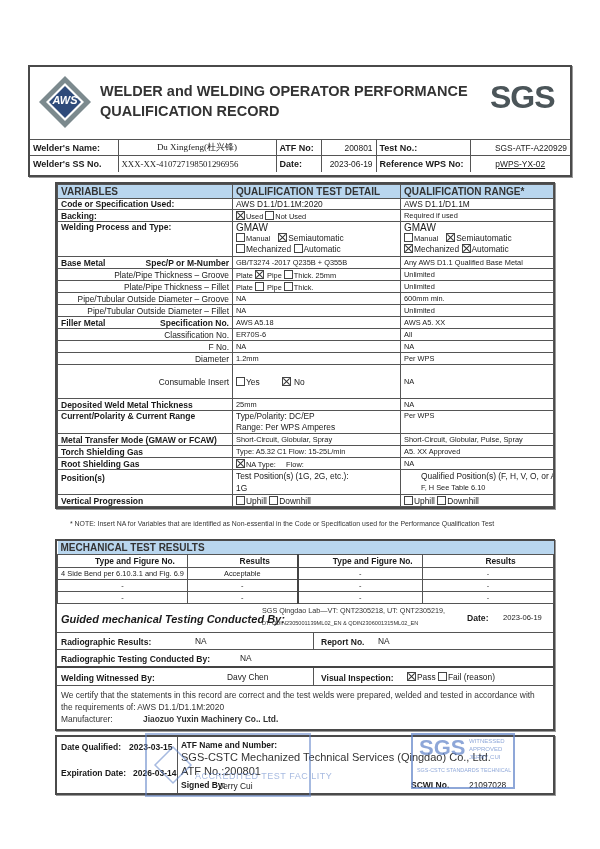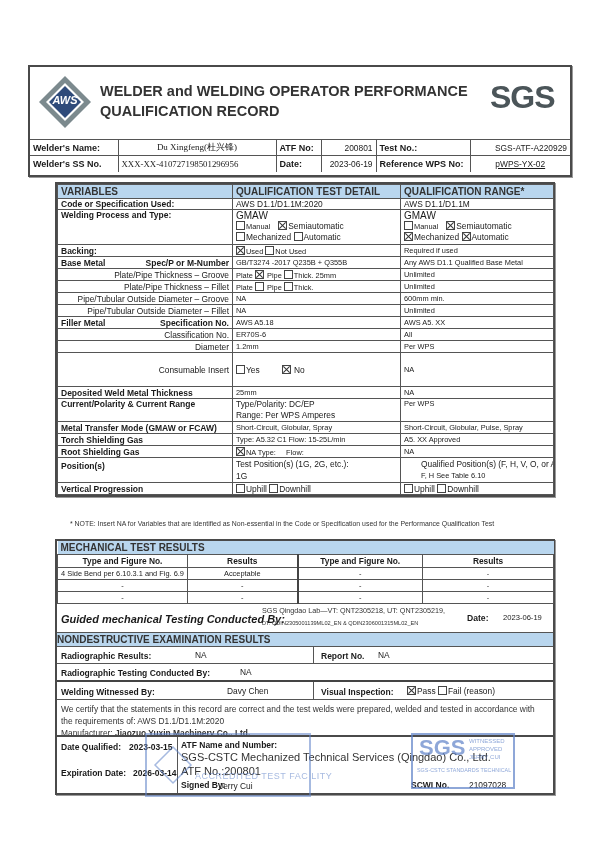--- a/index.html
+++ b/index.html
@@ -3,21 +3,21 @@
 <meta charset="utf-8">
 <style>
   html, body { margin:0; padding:0; background:#ffffff; }
   body { width:600px; height:849px; position:relative; overflow:hidden;
          font-family:"Liberation Sans", sans-serif; color:#1a1a1a; }
   .abs { position:absolute; }
   .frame { border:2px solid #4a4a4a; box-shadow:1px 1px 0 #9a9a9a; background:#fff; }
   table { border-collapse:collapse; width:100%; table-layout:fixed; }
   td, th { border:1px solid #555; padding:0 3px; vertical-align:middle; overflow:hidden; white-space:nowrap; }
   .hdr { background:#b9d6ee; font-weight:bold; text-align:left; color:#333; font-size:10px; }
-  .b { font-weight:bold; }
+  .b { font-weight:bold;padding-left:28px; }
   .lbl { font-size:8.5px; font-weight:bold; }
   .sm { font-size:7.4px; }
   .md { font-size:8.4px; }
   .r { text-align:right; }
   .c { text-align:center; }
   .cb { display:inline-block; width:9px; height:9px; border:1px solid #444; vertical-align:-1px; margin-right:1px; position:relative; box-sizing:border-box; background:#fff; }
   .cb.x::before, .cb.x::after { content:""; position:absolute; left:-1px; top:3px; width:9px; height:1px; background:#333; }
   .cb.x::before { transform:rotate(45deg); }
   .cb.x::after { transform:rotate(-45deg); }
   .gap { display:inline-block; width:8px; }
@@ -85,39 +85,39 @@
         <tr style="height:14px;">
       <th class="hdr">VARIABLES</th>
       <th class="hdr">QUALIFICATION TEST DETAIL</th>
       <th class="hdr">QUALIFICATION RANGE*</th>
     </tr>
     <tr style="height:11px;">
       <td class="lbl">Code or Specification Used:</td>
       <td class="md">AWS D1.1/D1.1M:2020</td>
       <td class="md">AWS D1.1/D1.1M</td>
     </tr>
+    <tr style="height:12px;">
+      <td class="lbl">Backing:</td>
+      <td class="sm"><span class="cb x"></span><span>Used</span> <span class="cb"></span><span>Not Used</span></td>
+      <td class="sm">Required if used</td>
+    </tr>
     <tr>
       <td class="lbl" style="vertical-align:top;">Welding Process and Type:</td>
       <td style="line-height:11px;padding-bottom:1px;">
         <div style="font-size:10px;">GMAW</div>
         <div class="sm"><span class="cb"></span><span>Manual</span><span class="gap"></span><span class="cb x"></span><span style="font-size:8.4px">Semiautomatic</span></div>
         <div class="md"><span class="cb"></span><span>Mechanized</span> <span class="cb"></span><span>Automatic</span></div>
       </td>
       <td style="line-height:11px;padding-bottom:1px;">
         <div style="font-size:10px;">GMAW</div>
         <div class="sm"><span class="cb"></span><span>Manual</span><span class="gap"></span><span class="cb x"></span><span style="font-size:8.4px">Semiautomatic</span></div>
         <div class="md"><span class="cb x"></span><span>Mechanized</span> <span class="cb x"></span><span>Automatic</span></div>
       </td>
     </tr>
     <tr style="height:12px;">
-      <td class="lbl">Backing:</td>
-      <td class="sm"><span class="cb x"></span><span>Used</span> <span class="cb"></span><span>Not Used</span></td>
-      <td class="sm">Required if used</td>
-    </tr>
-    <tr style="height:12px;">
       <td class="lbl"><span>Base Metal</span><span style="float:right">Spec/P or M-Number</span></td>
       <td class="sm">GB/T3274 -2017 Q235B + Q355B</td>
       <td class="sm">Any AWS D1.1 Qualified Base Metal</td>
     </tr>
     <tr style="height:12px;">
       <td class="r md">Plate/Pipe Thickness – Groove</td>
       <td class="sm"><span>Plate</span> <span class="cb x"></span> <span>Pipe</span> <span class="cb"></span><span>Thick. 25mm</span></td>
       <td class="sm">Unlimited</td>
     </tr>
     <tr style="height:12px;">
@@ -137,20 +137,25 @@
     </tr>
     <tr style="height:12px;">
       <td class="lbl"><span>Filler Metal</span><span style="float:right">Specification No.</span></td>
       <td class="sm">AWS A5.18</td>
       <td class="sm">AWS A5. XX</td>
     </tr>
     <tr style="height:12px;">
       <td class="r md">Classification No.</td>
       <td class="sm">ER70S-6</td>
       <td class="sm">All</td>
+    </tr>
+    <tr style="height:12px;">
+      <td class="r md">F No.</td>
+      <td class="sm">NA</td>
+      <td class="sm">NA</td>
     </tr>
     <tr style="height:12px;">
       <td class="r md">Diameter</td>
       <td class="sm">1.2mm</td>
       <td class="sm">Per WPS</td>
     </tr>
     <tr style="height:34px;">
       <td class="r md">Consumable Insert</td>
       <td class="md"><span class="cb"></span><span>Yes</span><span style="display:inline-block;width:22px"></span><span class="cb x"></span> <span>No</span></td>
       <td class="sm">NA</td>
@@ -242,21 +247,20 @@
     </tr>
   </tbody>
     </table>
   <div style="position:relative;height:28px;border-bottom:1px solid #555;">
     <span class="abs" style="left:4px;top:9px;font-size:11px;font-weight:bold;font-style:italic;">Guided mechanical Testing Conducted By:</span>
     <span class="abs" style="left:205px;top:2px;font-size:7.2px;color:#333;">SGS Qingdao Lab—VT: QNT2305218, UT: QNT2305219,</span>
     <span class="abs" style="left:205px;top:16px;font-size:5.6px;color:#333;">DT: QDIN2305001139ML02_EN &amp; QDIN2306001315ML02_EN</span>
     <span class="abs" style="left:410px;top:9px;font-size:8.6px;font-weight:bold;">Date:</span>
     <span class="abs" style="left:446px;top:9px;font-size:7.6px;">2023-06-19</span>
   </div>
-  <div class="hdr" style="height:13px;line-height:13px;border-bottom:1px solid #555;">NONDESTRUCTIVE EXAMINATION RESULTS</div>
   <div style="position:relative;height:16px;border-bottom:1px solid #555;">
     <span class="abs lbl" style="left:4px;top:4px;">Radiographic Results:</span>
     <span class="abs md" style="left:138px;top:3px;">NA</span>
     <span class="abs" style="left:256px;top:0;width:1px;height:16px;background:#555;"></span>
     <span class="abs lbl" style="left:264px;top:4px;">Report No.</span>
     <span class="abs md" style="left:321px;top:3px;">NA</span>
   </div>
   <div style="position:relative;height:16px;border-bottom:2px solid #444;">
     <span class="abs lbl" style="left:4px;top:4px;">Radiographic Testing Conducted By:</span>
     <span class="abs md" style="left:183px;top:3px;">NA</span>

